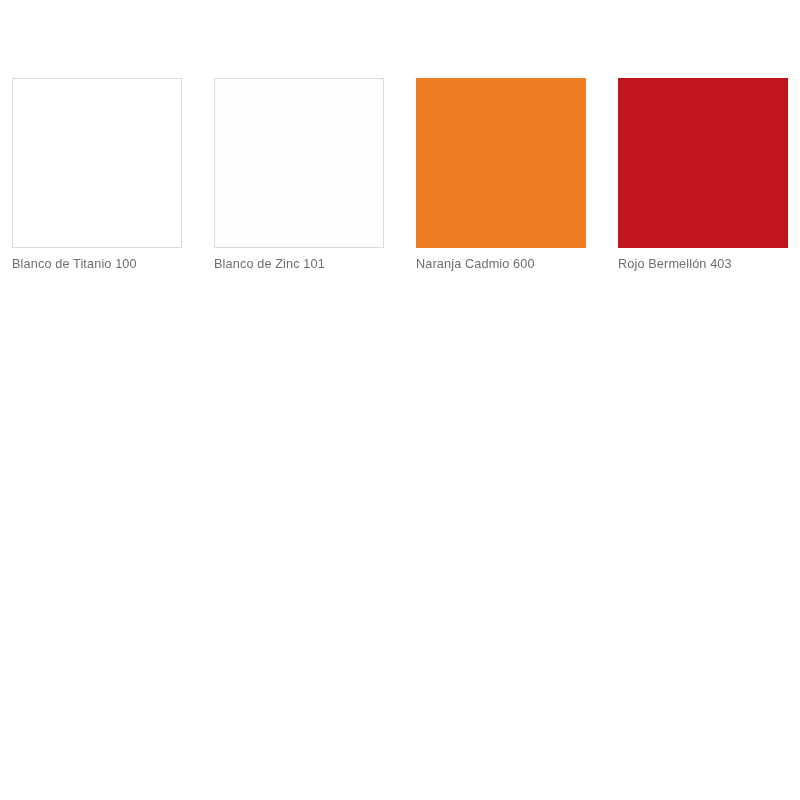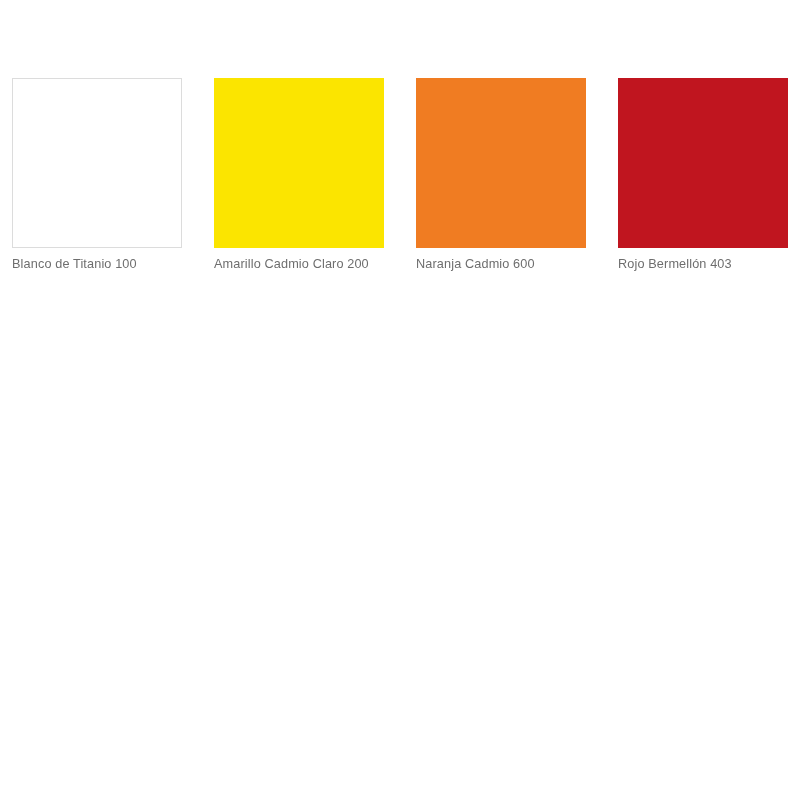--- a/index.html
+++ b/index.html
@@ -67,22 +67,22 @@
 </head>
 <body>
 
 <div id="palette-page">
   <div class="swatch-grid">
       <div class="swatch-cell">
         <span class="swatch-chip bordered" style="background-color: rgb(255, 255, 255);"></span>
         <span class="swatch-label">Blanco de Titanio 100</span>
       </div>
       <div class="swatch-cell">
-        <span class="swatch-chip" style="background-color: rgb(251, 229, 0);"></span>
-        <span class="swatch-label">Amarillo Cadmio Claro 200</span>
+        <span class="swatch-chip bordered" style="background-color: rgb(254, 254, 254);"></span>
+        <span class="swatch-label">Blanco de Zinc 101</span>
       </div>
       <div class="swatch-cell">
         <span class="swatch-chip" style="background-color: rgb(240, 124, 34);"></span>
         <span class="swatch-label">Naranja Cadmio 600</span>
       </div>
       <div class="swatch-cell">
         <span class="swatch-chip" style="background-color: rgb(192, 21, 31);"></span>
         <span class="swatch-label">Rojo Bermellón 403</span>
       </div>
     </div>

